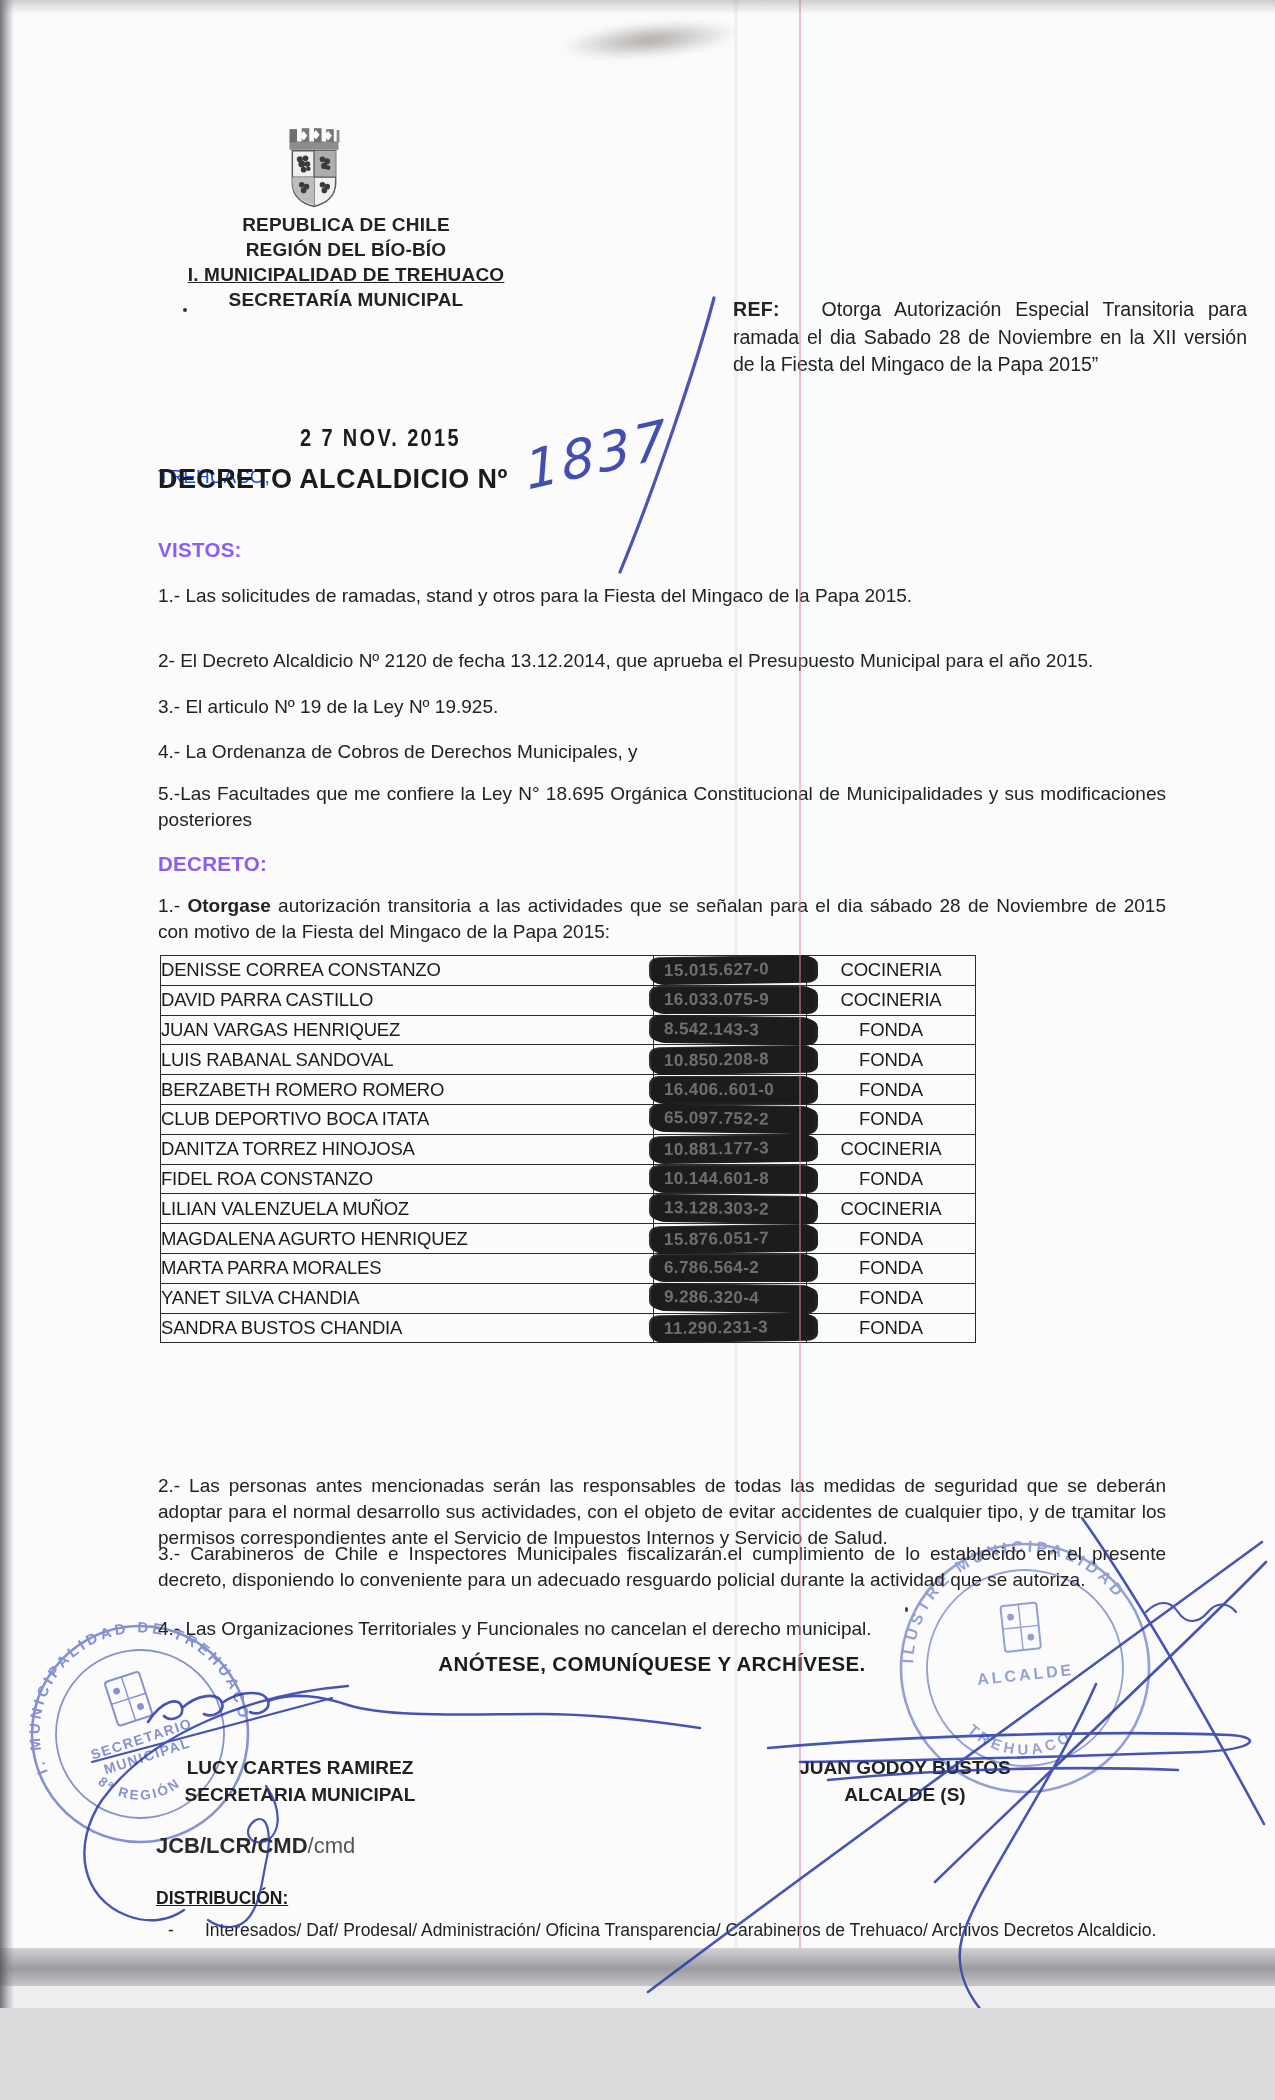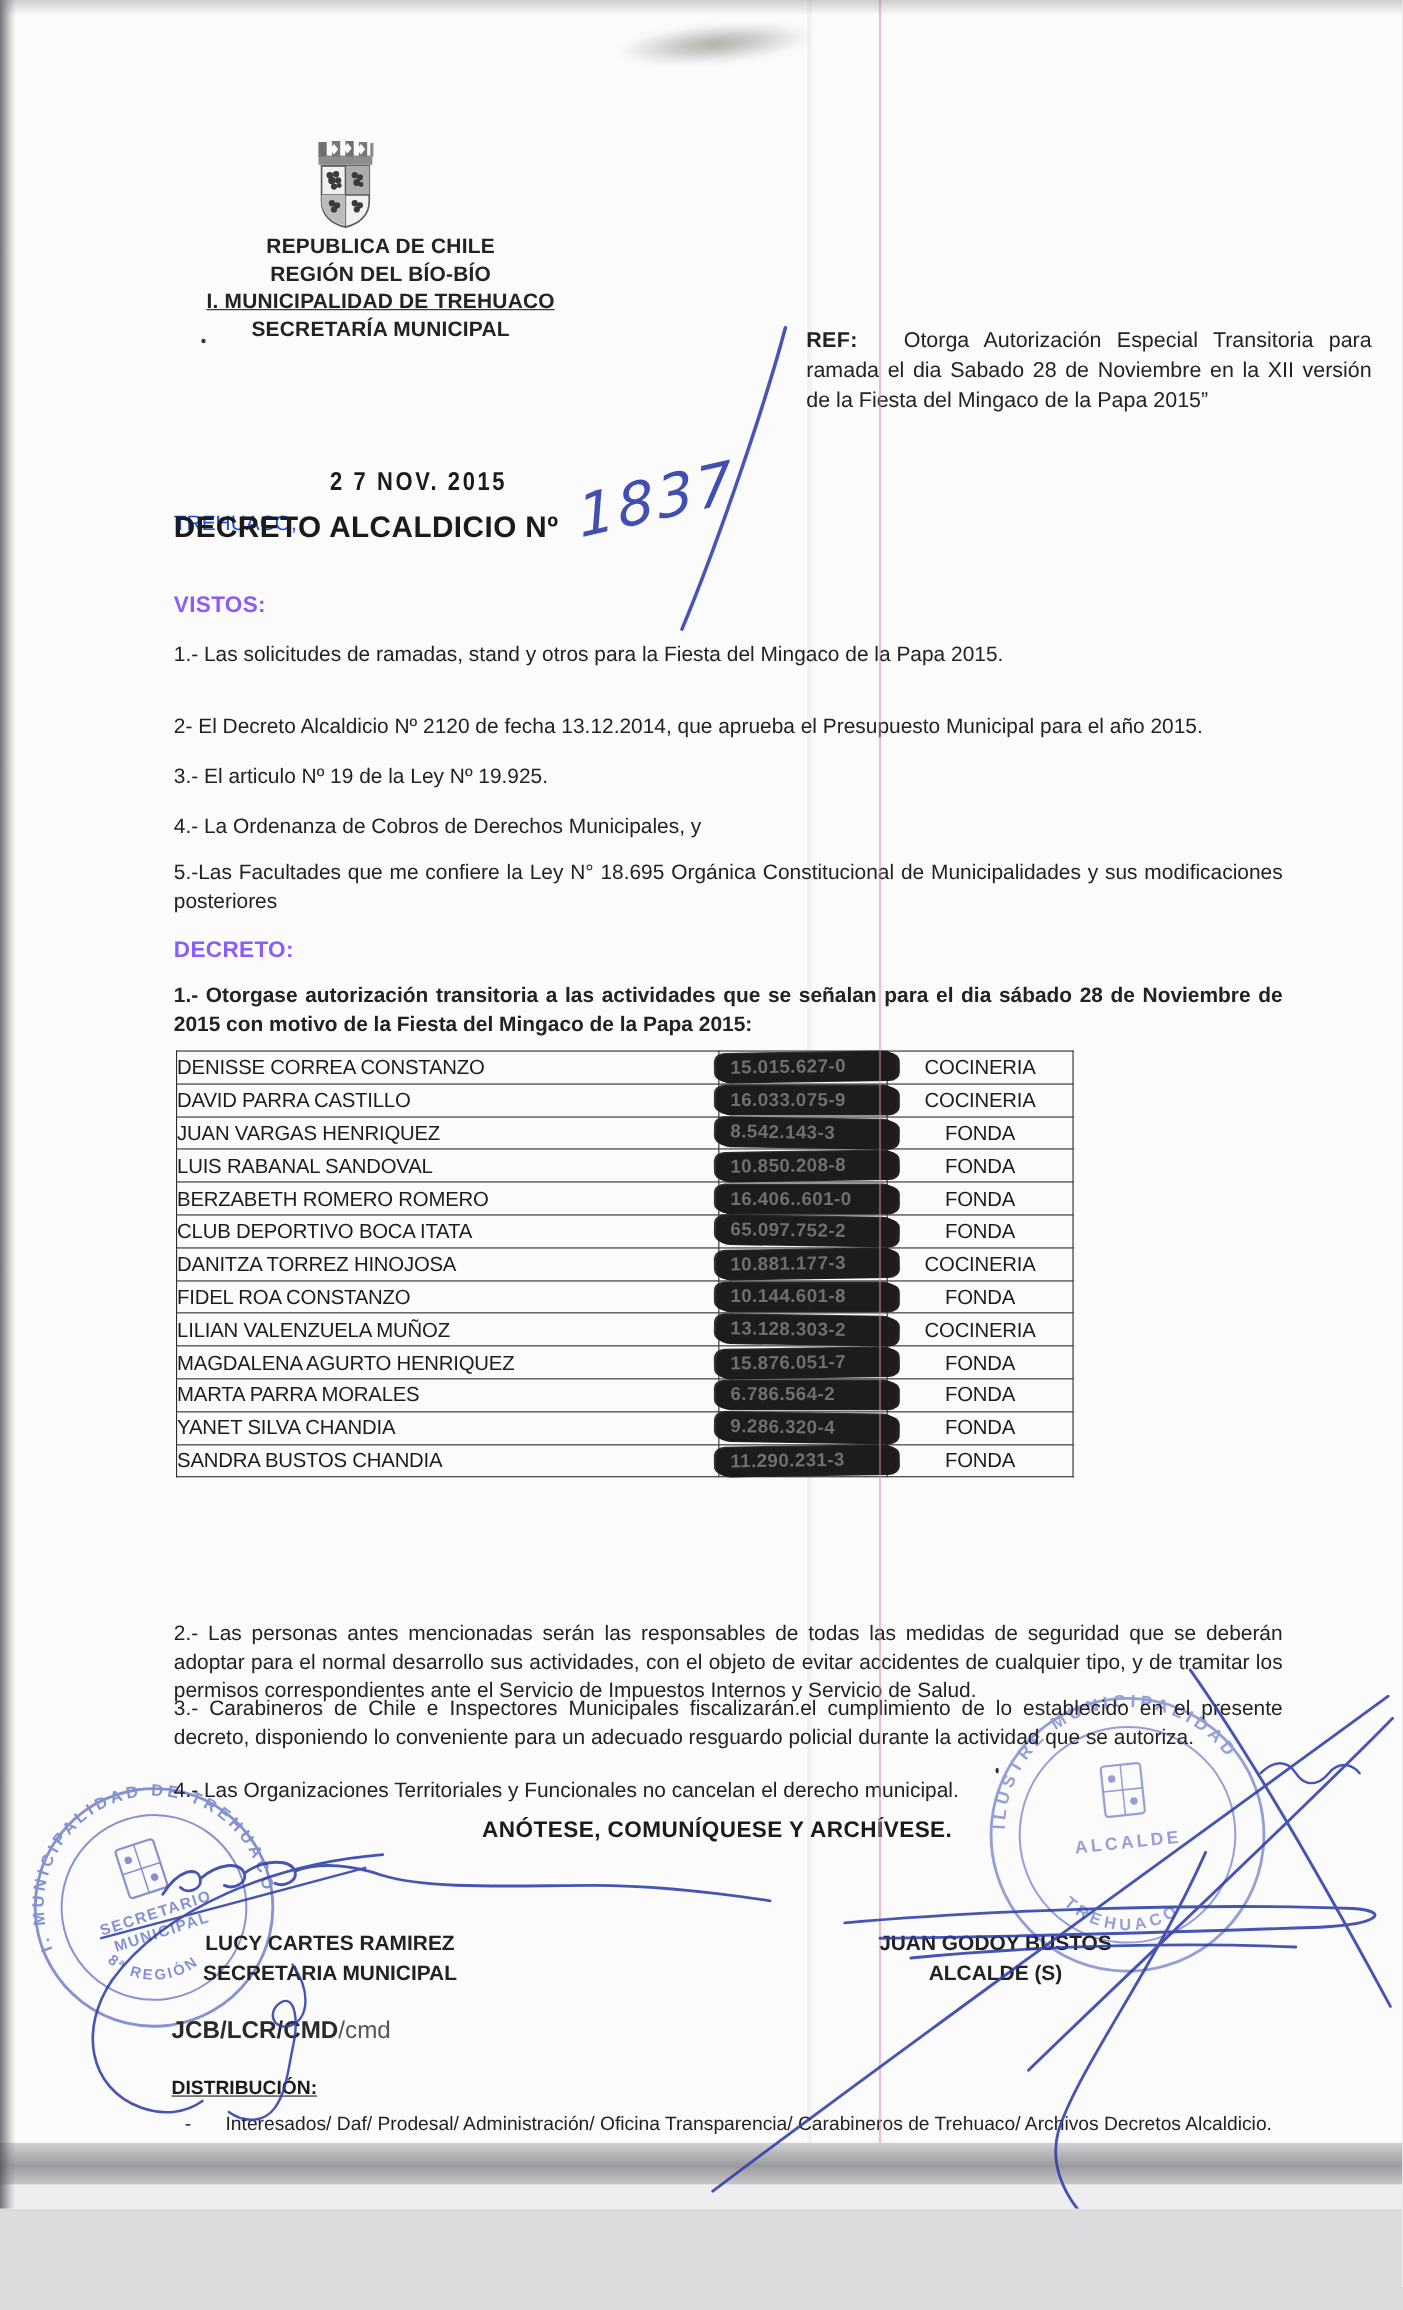--- a/index.html
+++ b/index.html
@@ -144,21 +144,21 @@
   <div class="abs decree-no">1837</div>
 
   <div class="abs h-bold" style="left:158px;top:538px;">VISTOS:</div>
   <div class="abs para" style="left:158px;top:583px;">1.- Las solicitudes de ramadas, stand y otros para la Fiesta del Mingaco de la Papa 2015.</div>
   <div class="abs para" style="left:158px;top:648px;">2- El Decreto Alcaldicio Nº 2120 de fecha 13.12.2014, que aprueba el Presupuesto Municipal para el año 2015.</div>
   <div class="abs para" style="left:158px;top:694px;">3.- El articulo Nº 19 de la Ley Nº 19.925.</div>
   <div class="abs para" style="left:158px;top:739px;">4.- La Ordenanza de Cobros de Derechos Municipales, y</div>
   <div class="abs para just" style="left:158px;top:781px;">5.-Las Facultades que me confiere la Ley N° 18.695 Orgánica Constitucional de Municipalidades y sus modificaciones posteriores</div>
 
   <div class="abs h-bold" style="left:158px;top:852px;">DECRETO:</div>
-  <div class="abs para just" style="left:158px;top:893px;font-weight:bold;">
+  <div class="abs para just" style="left:158px;top:893px;">
     <span>1.- </span><b>Otorgase</b><span> autorización transitoria a las actividades que se señalan para el dia sábado 28 de Noviembre de 2015 con motivo de la Fiesta del Mingaco de la Papa 2015:</span>
   </div>
 
   <table class="auth">
     <tbody>
         <tr>
           <td class="c-name">DENISSE CORREA CONSTANZO</td>
           <td class="c-rut">
             <span class="redact" style="transform: rotate(-0.9deg);">15.015.627-0</span>
           </td>

